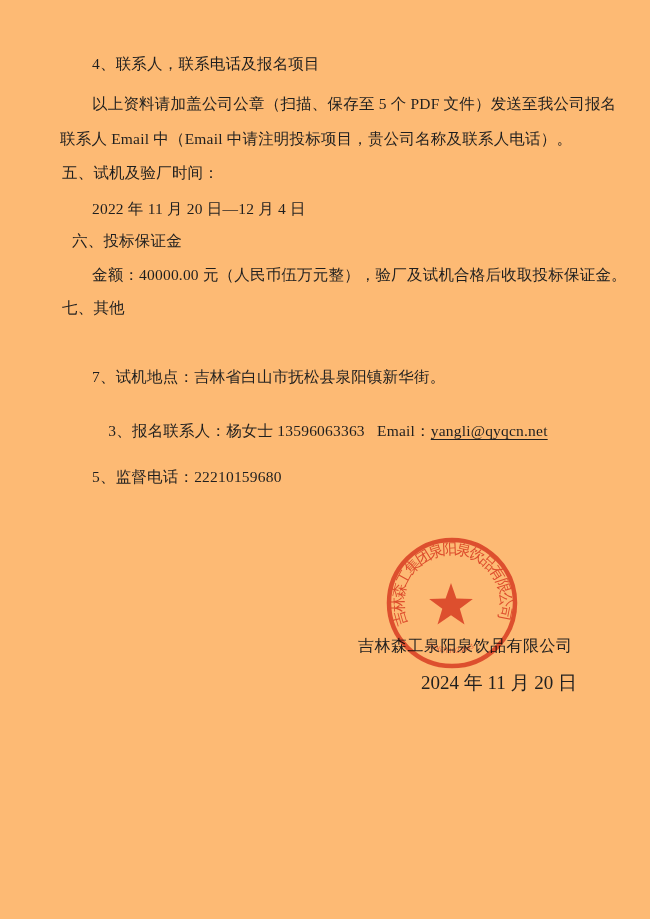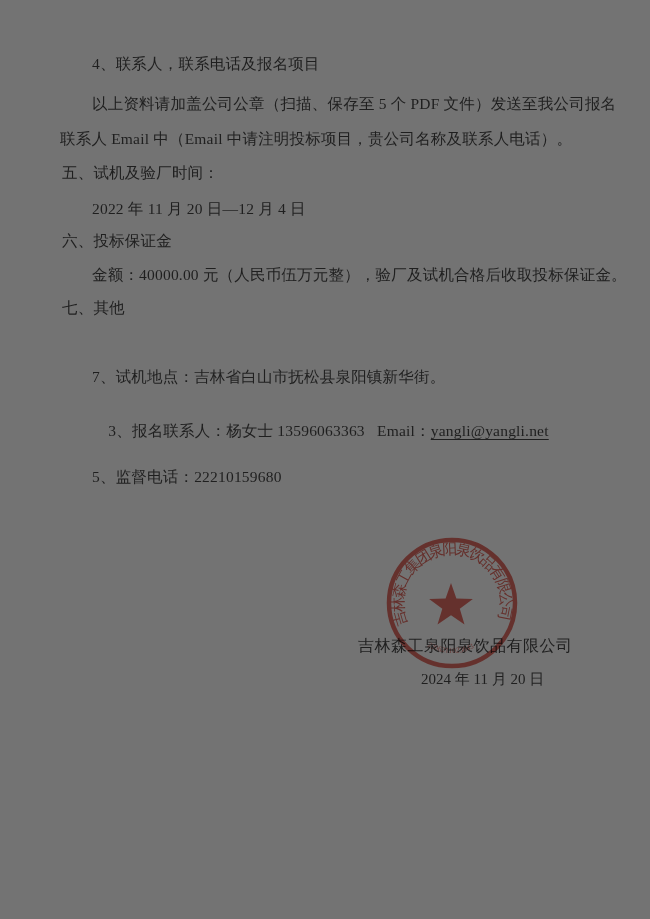--- a/index.html
+++ b/index.html
@@ -1,19 +1,19 @@
 <!DOCTYPE html>
 <html><head>
 <meta charset="utf-8">
 <style>
   html,body{margin:0;padding:0;background:#ffffff;}
   .page{
     position:relative;
     width:650px;height:919px;
-    background:#737373;
+    background:#fdba74;
     overflow:hidden;
     font-family:"Liberation Serif","DejaVu Serif",serif;
     color:#1f1f1f;
   }
   .line{
     position:absolute;
     font-size:15.5px;
     line-height:22px;
     white-space:pre;
     letter-spacing:0.2px;
@@ -25,21 +25,21 @@
   .sig-company{
     position:absolute;
     top:636px;left:358px;
     font-size:16px;
     white-space:pre;
     letter-spacing:0.5px;
   }
   .sig-date{
     position:absolute;
     top:670px;left:421px;
-    font-size:15px;
+    font-size:19px;
     white-space:pre;
   }
   .seal{
     position:absolute;
     top:528px;left:377px;
     width:150px;height:150px;
     mix-blend-mode:multiply;
     opacity:0.95;
     pointer-events:none;
   }
@@ -50,26 +50,26 @@
 </head>
 <body>
 
 <div class="page">
 
   <div class="line" style="top:53px;left:92px">4、联系人，联系电话及报名项目</div>
   <div class="line" style="top:93px;left:92px">以上资料请加盖公司公章（扫描、保存至 5 个 PDF 文件）发送至我公司报名</div>
   <div class="line" style="top:162px;left:62px">五、试机及验厂时间：</div>
   <div class="line" style="top:128px;left:60px">联系人 Email 中（Email 中请注明投标项目，贵公司名称及联系人电话）。</div>
   <div class="line" style="top:198px;left:92px">2022 年 11 月 20 日—12 月 4 日</div>
-  <div class="line" style="top:230px;left:62px">六、投标保证金</div>
+  <div class="line" style="top:230px;left:72px">六、投标保证金</div>
   <div class="line" style="top:264px;left:92px">金额：40000.00 元（人民币伍万元整），验厂及试机合格后收取投标保证金。</div>
   <div class="line" style="top:297px;left:62px">七、其他</div>
   <div class="line" style="top:366px;left:92px">7、试机地点：吉林省白山市抚松县泉阳镇新华街。</div>
   <div class="line" style="top:398px;left:92px">
-    <span>3、报名联系人：杨女士 13596063363   Email：</span><span class="email-link">yangli@yangli.net</span>
+    <span>3、报名联系人：杨女士 13596063363   Email：</span><span class="email-link">yangli@qyqcn.net</span>
   </div>
   <div class="line" style="top:466px;left:92px">5、监督电话：22210159680</div>
 
   <div class="sig-company">吉林森工泉阳泉饮品有限公司</div>
   <div class="sig-date">2024 年 11 月 20 日</div>
 
   <svg class="seal" viewBox="0 0 150 150" aria-hidden="true">
     <defs>
       <path id="sealArcTop" d="M 30.6 95.7 A 49 49 0 1 1 119.4 95.7" fill="none"></path>
       <path id="sealArcBottom" d="M 50 118.3 A 50 50 0 0 0 100 118.3" fill="none"></path>

